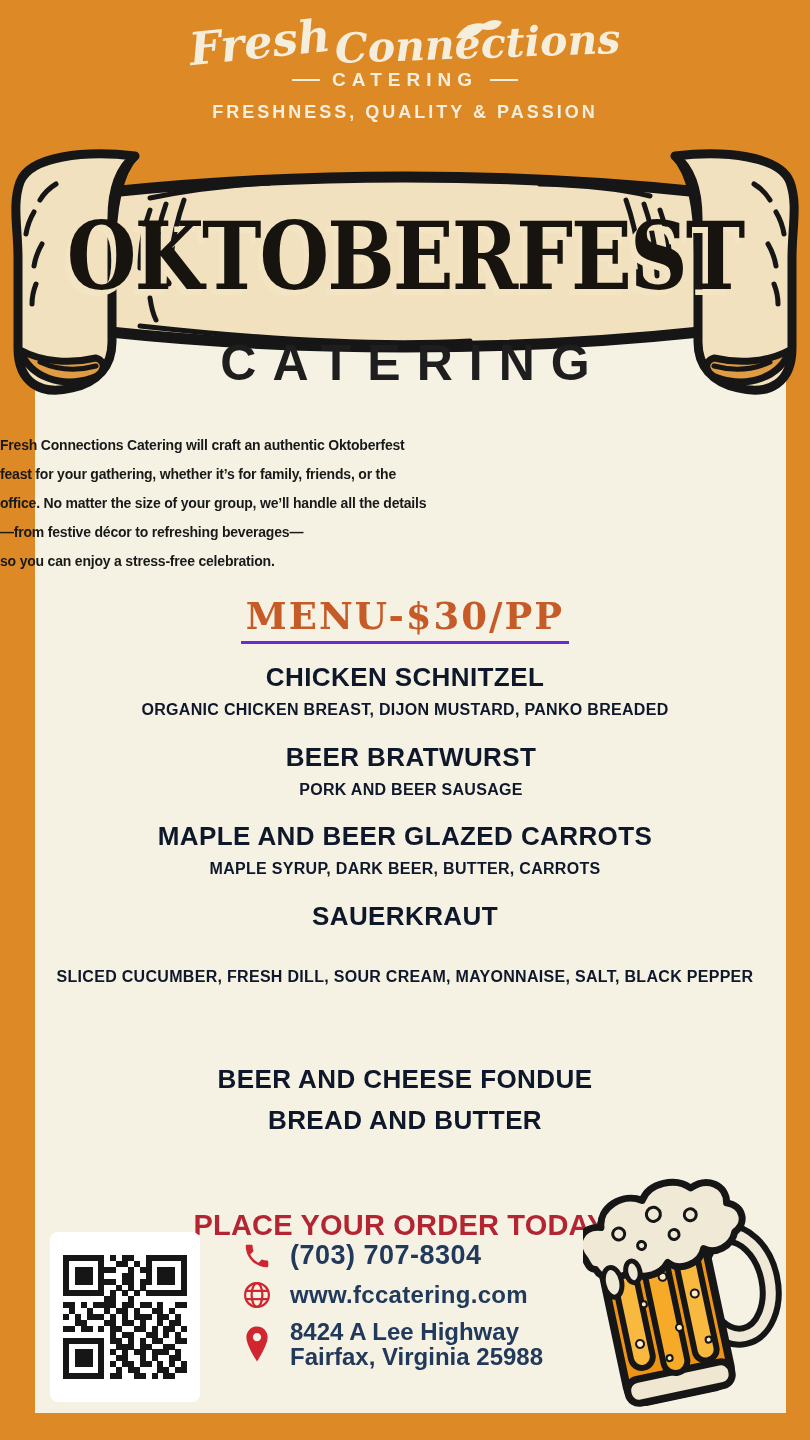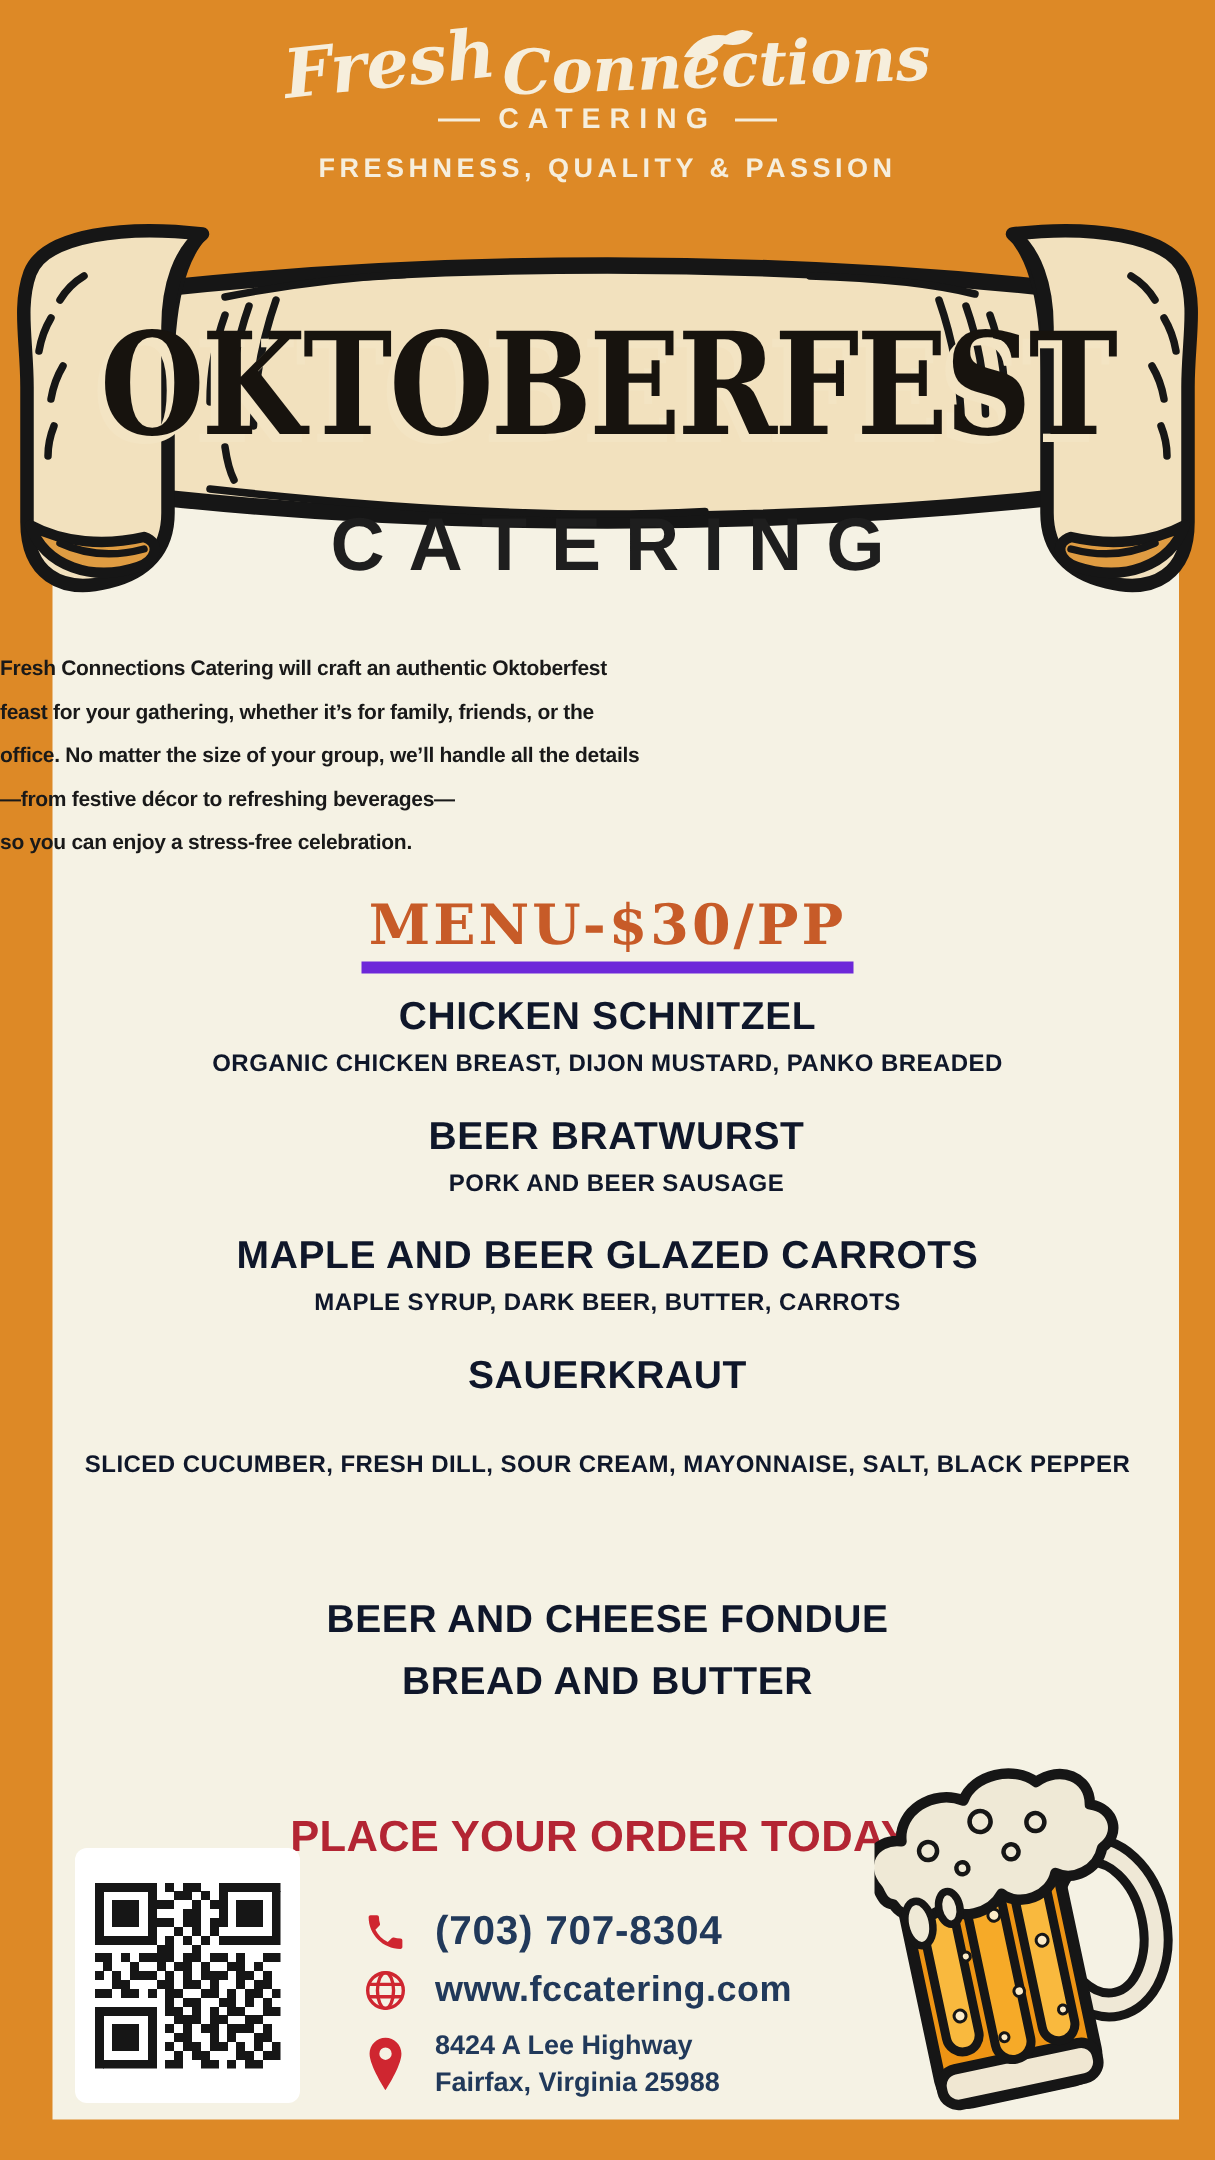--- a/index.html
+++ b/index.html
@@ -29,38 +29,38 @@
     font-size:50px;font-weight:bold;letter-spacing:16px;text-indent:16px;color:#1E1E1E;white-space:nowrap;}
 
   
   .intro{position:absolute;top:431px;left:0;right:0;
     font-size:14px;line-height:29px;font-weight:bold;color:#191919;letter-spacing:-0.2px;}
   .intro div{white-space:nowrap;}
 
   
   .menu-heading{position:absolute;top:594px;left:0;right:0;text-align:center;}
   .menu-heading span{font-family:"DejaVu Serif","Liberation Serif",serif;font-weight:bold;
-    font-size:37px;letter-spacing:2px;color:#C75B28;border-bottom:8px solid #6d28d9;padding:0 5px 3px;text-align:right;}
+    font-size:37px;letter-spacing:2px;color:#C75B28;border-bottom:3px solid #6d28d9;padding:0 5px 3px;text-align:right;}
   .menu-item{position:absolute;left:0;right:0;text-align:center;color:#0f172a;}
   .menu-item .name{font-size:26px;font-weight:bold;letter-spacing:0.4px;white-space:nowrap;}
   .menu-item .desc{font-size:16px;font-weight:bold;margin-top:8px;letter-spacing:0.3px;white-space:nowrap;}
   .mi-1{top:662px;} .mi-2{top:742px;padding-left:12px;} .mi-3{top:821px;} .mi-4{top:901px;}
   .mi-5{top:960px;} .mi-6{top:1064px;} .mi-7{top:1105px;}
 
   
   .cta{position:absolute;top:1209px;left:0;right:0;text-align:center;
     font-size:29px;font-weight:bold;color:#B32533;letter-spacing:0.2px;}
   .qr-card{position:absolute;left:50px;top:1232px;width:150px;height:170px;background:#FFFFFF;
     border-radius:8px;display:flex;align-items:center;justify-content:center;}
-  .contact-rows{position:absolute;left:240px;top:1272px;display:flex;flex-direction:column;gap:9px;}
+  .contact-rows{position:absolute;left:240px;top:1240px;display:flex;flex-direction:column;gap:9px;}
   .crow{display:flex;align-items:center;gap:16px;color:#21395A;font-weight:bold;}
   .crow-icon{width:34px;display:flex;justify-content:center;align-items:center;}
   .phone-text{font-size:27px;letter-spacing:0.5px;}
   .web-text{font-size:24px;letter-spacing:0.3px;}
-  .addr-text{font-size:18px;line-height:25px;}
+  .addr-text{font-size:24px;line-height:25px;}
 
   .beer{position:absolute;left:583px;top:1176px;}
 </style>
 </head>
 <body>
 
 <div class="poster">
 
   <div class="panel"></div>
 

